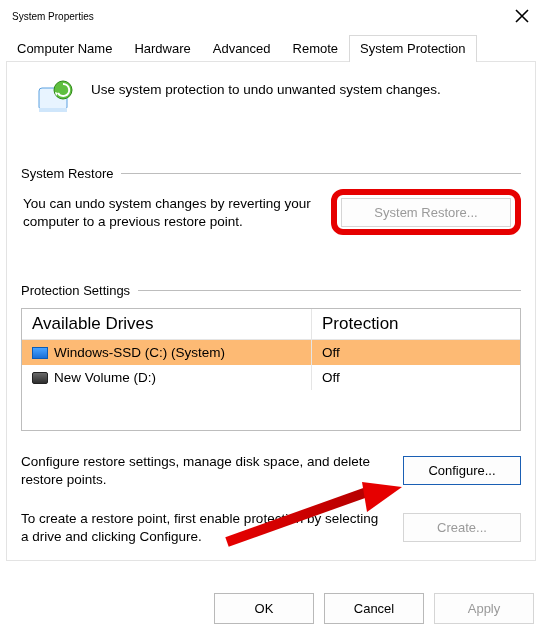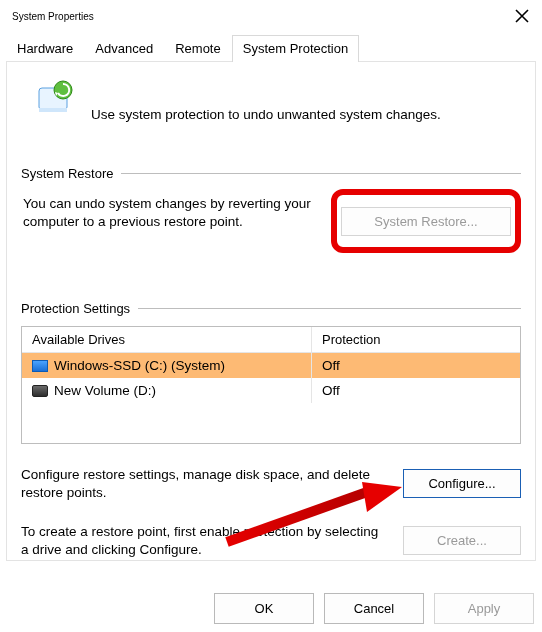--- a/index.html
+++ b/index.html
@@ -46,21 +46,21 @@
   .tabpanel {
     border: 1px solid #e3e3e3;
     margin: 0 6px;
     padding: 14px 14px 14px 14px;
     height: 500px;
     position: relative;
     background: #fff;
   }
   .intro-row {
     display: flex;
-    align-items: flex-end;
+    align-items: flex-start;
     gap: 14px;
     padding: 2px 4px 6px 12px;
   }
   .intro-text { padding-top: 4px; font-size: 13.5px; }
   .shield-icon svg { display:block; }
   .group-header {
     display: flex;
     align-items: center;
     gap: 8px;
     margin: 30px 0 10px 0;
@@ -74,21 +74,21 @@
     justify-content: space-between;
     gap: 8px;
     padding: 4px 0 0 2px;
   }
   .restore-text { max-width: 300px; line-height: 1.35; font-size: 13.5px; }
   .restore-highlight {
     border: 6px solid #e60000;
     border-radius: 12px;
     padding: 12px 4px;
     width: 210px;
-    height: 64px;
+    height: 46px;
     display: flex;
     align-items: center;
     justify-content: flex-end;
     margin-top: -6px;
   }
   .btn {
     border: 1px solid #b9b9b9;
     background: #fdfdfd;
     padding: 6px 22px;
     font-size: 13px;
@@ -103,21 +103,21 @@
     border: 1px solid #bdbdbd;
     margin-top: 4px;
   }
   .drives-head {
     display: flex;
     background: #fff;
     border-bottom: 1px solid #e5e5e5;
   }
   .drives-head > div {
     padding: 5px 10px;
-    font-size: 13px;
+    font-size: 17px;
   }
   .col-drive { flex: 0 0 290px; border-right: 1px solid #e5e5e5; }
   .col-prot  { flex: 1; }
   .drives-body { min-height: 90px; }
   .drive-row {
     display: flex;
     align-items: center;
   }
   .drive-row.alt { background: #fdba74; }
   .drive-row > div { padding: 5px 10px; font-size: 13.5px; }
@@ -158,20 +158,21 @@
 <div class="titlebar">
   <div class="titlebar-title">System Properties</div>
   <div class="close-x">
     <svg width="16" height="16" viewBox="0 0 16 16">
         <path d="M2 2 L14 14 M14 2 L2 14" stroke="#000" stroke-width="1.6" fill="none"></path>
       </svg>
   </div>
 </div>
 
 <div class="tabstrip">
+  <div class="tab">Computer Name</div>
   <div class="tab">Hardware</div>
   <div class="tab">Advanced</div>
   <div class="tab">Remote</div>
   <div class="tab active">System Protection</div>
 </div>
 
 <div class="tabpanel">
 
   <div class="intro-row">
     <div class="shield-icon">

